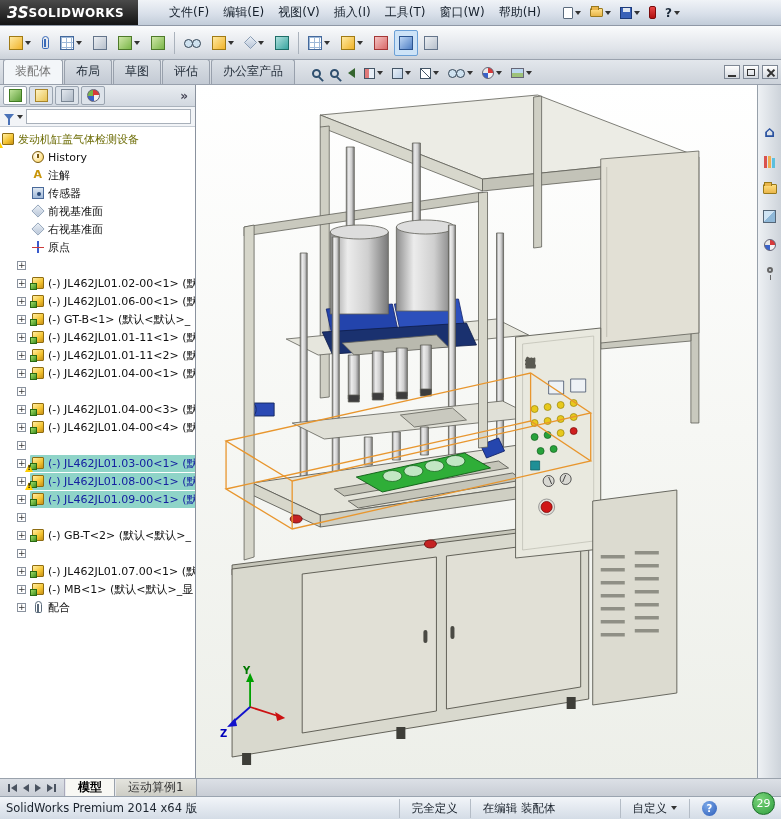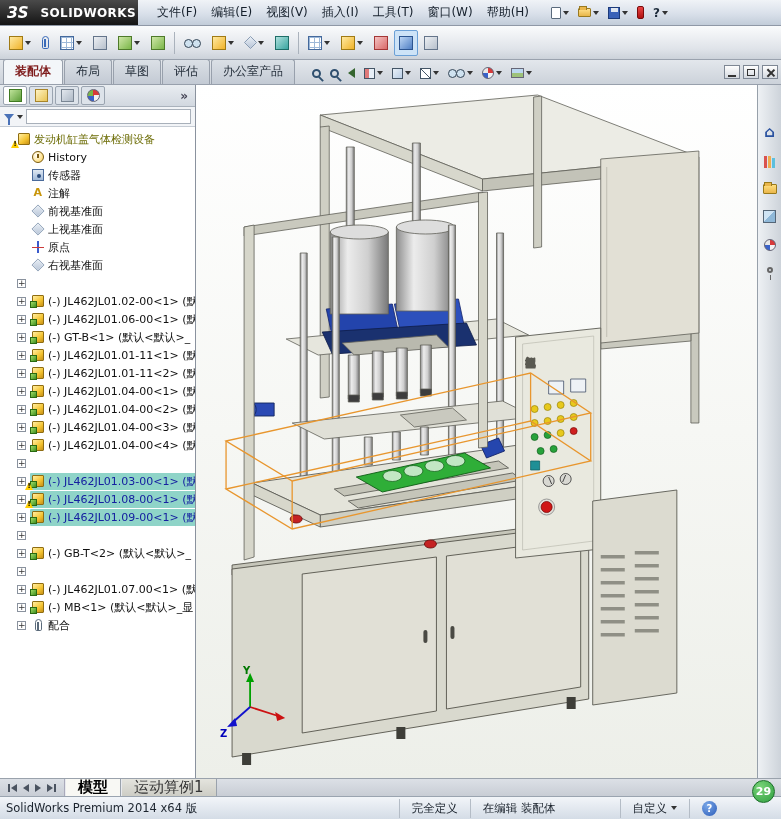--- a/index.html
+++ b/index.html
@@ -1,24 +1,24 @@
 <!DOCTYPE html>
 <html><head>
 <meta charset="utf-8">
 <style>
   *{box-sizing:border-box;margin:0;padding:0}
   body{background:#666;font-family:"DejaVu Sans","Liberation Sans",sans-serif}
   .app{position:relative;width:781px;height:819px;background:#fff;overflow:hidden;box-shadow:inset 0 0 0 1px #7a8694;user-select:none}
 
   
   .titlebar{height:26px;display:flex;align-items:stretch;background:linear-gradient(180deg,#f0f3f7,#d9e0ea 55%,#c2ccd9);border-bottom:1px solid #8f98a6}
-  .logo{width:138px;background:linear-gradient(180deg,#4a4a4a,#141414);color:#fff;display:flex;align-items:center;padding-left:7px;gap:12px;flex:none}
+  .logo{width:138px;background:linear-gradient(180deg,#4a4a4a,#141414);color:#fff;display:flex;align-items:center;padding-left:7px;gap:0;flex:none}
   .logo-mark{font-style:italic;font-weight:bold;font-size:15px}
   .logo-text{font-weight:bold;font-size:12px;letter-spacing:.4px}
-  .menus{display:flex;align-items:center;padding-left:12px}
+  .menus{display:flex;align-items:center;padding-left:24px}
   .menu{padding:3px 7px;font-size:12px;color:#16202c}
   .tb-quick{display:flex;align-items:center;margin-left:12px;gap:3px}
   .qi{display:flex;align-items:center;gap:2px;padding:2px 3px}
   .ct{width:0;height:0;border-left:3.5px solid transparent;border-right:3.5px solid transparent;border-top:4px solid #333;flex:none}
   .pg{width:10px;height:12px;background:#fff;border:1px solid #5a6a7c;border-radius:1px}
   .fold{width:13px;height:9px;background:linear-gradient(#ffe08a,#e8b64a);border:1px solid #9a7a20;position:relative;border-radius:1px}
   .fold::before{content:'';position:absolute;top:-3px;left:0;width:6px;height:3px;background:#eab64a;border:1px solid #9a7a20;border-bottom:none}
   .disk{width:12px;height:12px;background:#3a62b8;border:1px solid #1c3a7a;position:relative}
   .disk::after{content:'';position:absolute;left:2px;top:0;width:7px;height:4px;background:#dfe6f0}
   .pill{width:7px;height:13px;background:linear-gradient(#e84545,#b01010);border:1px solid #7a0a0a;border-radius:2px}
@@ -40,21 +40,21 @@
   .clip{width:7px;height:13px;border:1.6px solid #3a6ab8;border-radius:4px 4px 2px 2px;position:relative;flex:none}
   .clip::after{content:'';position:absolute;left:1.2px;top:2px;width:1.5px;height:8px;background:#3a6ab8}
   .pl{width:11px;height:11px;background:linear-gradient(135deg,#e8eef5,#b9c6d8);border:1px solid #7e93ad;transform:rotate(45deg) scale(.85);flex:none}
   .glasses{position:relative;width:17px;height:8px;flex:none}
   .glasses::before,.glasses::after{content:'';position:absolute;top:0;width:7px;height:7px;border:1.5px solid #345;border-radius:50%;background:#cfe2f0}
   .glasses::before{left:0}.glasses::after{right:0}
 
   
   .tabrow{height:25px;background:linear-gradient(180deg,#e3e7ec,#ccd2da);border-bottom:1px solid #98a0ac;display:flex;align-items:flex-end;padding:0 3px}
   .ctab{padding:3px 11px 4px;font-size:12px;color:#26303c;border:1px solid #98a0ac;border-bottom:none;background:linear-gradient(180deg,#dbe0e6,#c3cad4);margin-right:1px;border-radius:3px 3px 0 0}
-  .ctab.active{background:#f3f6f9;font-weight:bold;color:#7f1d1d}
+  .ctab.active{background:#f3f6f9;font-weight:normal;color:#737373}
   .hud{display:flex;align-items:center;margin-left:14px;gap:5px;padding-bottom:4px}
   .hudbtn{display:flex;align-items:center;gap:2px;padding:1px 2px}
   .mag{width:9px;height:9px;border:2px solid #2f4f6f;border-radius:50%;position:relative;flex:none}
   .mag::after{content:'';position:absolute;right:-5px;bottom:-4px;width:6px;height:2px;background:#2f4f6f;transform:rotate(45deg)}
   .prev{width:0;height:0;border-top:5px solid transparent;border-bottom:5px solid transparent;border-right:7px solid #35652f;flex:none}
   .sect{width:11px;height:11px;border:1px solid #456;background:linear-gradient(90deg,#e07a7a 0 45%,#e8f0f8 45%);flex:none}
   .cube{width:11px;height:11px;border:1px solid #456;background:linear-gradient(135deg,#e8f0f8,#b9cde4);flex:none}
   .cube2{width:11px;height:11px;border:1px solid #456;background:#fff;background-image:linear-gradient(45deg,transparent 45%,#456 45% 55%,transparent 55%);flex:none}
   .ball{width:12px;height:12px;border-radius:50%;background:conic-gradient(#d93a3a 0 25%,#f2f2f2 0 50%,#3a62c9 0 75%,#e8e8e8 0 100%);border:1px solid #667;flex:none}
   .scene{width:13px;height:10px;border:1px solid #667;background:linear-gradient(#bcd8f0 0 55%,#9ec27a 55%);flex:none}
@@ -76,21 +76,21 @@
   .pt2{width:13px;height:13px;background:linear-gradient(135deg,#fff3c2,#e8c455);border:1px solid #a8852a}
   .pt3{width:13px;height:13px;background:linear-gradient(135deg,#e3e8ee,#aeb9c6);border:1px solid #7a8694}
   .pt4{width:13px;height:13px;border-radius:50%;background:conic-gradient(#d93a3a 0 25%,#f2f2f2 0 50%,#3a62c9 0 75%,#7ab648 0 100%);border:1px solid #667}
   .chev{margin-left:auto;font-size:12px;color:#445;padding:0 4px;font-weight:bold}
   .filter-row{height:20px;display:flex;align-items:center;gap:3px;padding:2px 4px;background:#f2f4f7;border-bottom:1px solid #c6ccd4}
   .funnel{width:0;height:0;border-left:5px solid transparent;border-right:5px solid transparent;border-top:6px solid #4a72b8;position:relative;flex:none}
   .funnel::after{content:'';position:absolute;left:-1px;top:-2px;width:2px;height:7px;background:#4a72b8}
   .ffield{flex:1;height:15px;background:#fff;border:1px solid #a8b0ba}
   .tree{flex:1;overflow:hidden;background:#fff;padding-top:3px;font-size:11px}
   .trow{height:18px;display:flex;align-items:center;padding-left:17px;white-space:nowrap;color:#101010}
-  .trow.root{padding-left:16px}
+  .trow.root{padding-left:0}
   .tcontent{display:inline-flex;align-items:center;gap:4px;padding:1px 3px 1px 1px;border-radius:1px}
   .trow.sel .tcontent{background:#8fd4c8;color:#1520a0}
   .trow.root .lbl{color:#6e6e08}
   .exp{width:9px;height:9px;border:1px solid #8a929e;background:#fff;font-size:9px;line-height:7px;text-align:center;color:#333;flex:none;margin-right:4px}
   .exp::before{content:'+'}
   .exp.hid{visibility:hidden}
   .icwrap{position:relative;width:13px;height:13px;flex:none;display:flex;align-items:center;justify-content:center}
   .ti{width:12px;height:12px;flex:none;position:relative}
   .ti.asm,.ti.part{background:linear-gradient(140deg,#ffe88f 10%,#f3c22f 60%,#c69017);border:1px solid #8f6d12;border-radius:1px}
   .ti.part::after{content:'';position:absolute;left:-3px;bottom:-2px;width:5px;height:5px;background:linear-gradient(135deg,#9fdc66,#3f8f1f);border:1px solid #2a6a12}
@@ -121,31 +121,31 @@
   .pin{width:6px;height:6px;border:2px solid #666;border-radius:50%;position:relative}
   .pin::after{content:'';position:absolute;left:1px;top:6px;width:1.5px;height:5px;background:#666}
 
   
   .sheettabs{height:18px;background:linear-gradient(#dce0e6,#c8cdd5);border-top:1px solid #9aa2ac;display:flex;align-items:stretch}
   .navs{display:flex;align-items:center;gap:6px;padding:0 8px;border-right:1px solid #aab;flex:none}
   .tri{width:0;height:0;border-top:4px solid transparent;border-bottom:4px solid transparent}
   .tri.l{border-right:6px solid #4a5360}.tri.r{border-left:6px solid #4a5360}
   .bar{width:2px;height:8px;background:#4a5360}
   .navbtn{display:flex;align-items:center;gap:1px}
-  .sheet-tab{display:flex;align-items:center;padding:0 12px;font-size:15px;color:#333;background:linear-gradient(#e4e4de,#cdcdc5);border-right:1px solid #9aa2ac;border-left:1px solid #e8eaee}
+  .sheet-tab{display:flex;align-items:center;padding:0 12px;font-size:12px;color:#333;background:linear-gradient(#e4e4de,#cdcdc5);border-right:1px solid #9aa2ac;border-left:1px solid #e8eaee}
   .sheet-tab.active{background:#f8f8f4;font-weight:bold;color:#000}
 
   
   .statusbar{height:23px;background:linear-gradient(#f2f5f9,#d4dce6);border-top:1px solid #9aa4b0;display:flex;align-items:center;font-size:11.5px;color:#1c242e;padding:0 6px}
   .sb-left{padding-right:10px}
   .sb-right{margin-left:auto;display:flex;align-items:flex-end;margin-right:46px}
   .sb-item{padding:2px 12px;border-left:1px solid #b4bcc6;display:flex;align-items:center;gap:4px}
   .sb-gap{width:52px}
   .qmark{width:15px;height:15px;border-radius:50%;background:radial-gradient(circle at 35% 30%,#7aa8e8,#2a5ab8);color:#fff;font-size:10px;font-weight:bold;display:flex;align-items:center;justify-content:center}
-  .badge{position:absolute;right:6px;bottom:16px;width:23px;height:23px;border-radius:50%;background:radial-gradient(circle at 35% 30%,#79d479,#2f9e3f);border:1px solid #1c6e2a;color:#fff;font-size:11px;font-weight:bold;display:flex;align-items:center;justify-content:center;z-index:20}
+  .badge{position:absolute;right:6px;bottom:4px;width:23px;height:23px;border-radius:50%;background:radial-gradient(circle at 35% 30%,#79d479,#2f9e3f);border:1px solid #1c6e2a;color:#fff;font-size:11px;font-weight:normal;display:flex;align-items:center;justify-content:center;z-index:20}
 </style>
 </head>
 <body>
 
 <div class="app">
 
   <div class="titlebar">
     <div class="logo">
       <span class="logo-mark">ЗS</span>
       <span class="logo-text">SOLIDWORKS</span>
@@ -334,77 +334,67 @@
         <span class="ti history"></span>
 
       </span>
       <span class="lbl">History</span>
     </span>
   </div>
             <div class="trow">
     <span class="exp hid"></span>
     <span class="tcontent">
       <span class="icwrap">
+        <span class="ti annotation"></span>
+
+      </span>
+      <span class="lbl">注解</span>
+    </span>
+  </div>
+            <div class="trow">
+    <span class="exp hid"></span>
+    <span class="tcontent">
+      <span class="icwrap">
         <span class="ti sensor"></span>
 
       </span>
       <span class="lbl">传感器</span>
     </span>
   </div>
             <div class="trow">
     <span class="exp hid"></span>
     <span class="tcontent">
       <span class="icwrap">
-        <span class="ti annotation"></span>
-
-      </span>
-      <span class="lbl">注解</span>
+        <span class="ti plane"></span>
+
+      </span>
+      <span class="lbl">前视基准面</span>
     </span>
   </div>
             <div class="trow">
     <span class="exp hid"></span>
     <span class="tcontent">
       <span class="icwrap">
         <span class="ti plane"></span>
 
       </span>
-      <span class="lbl">前视基准面</span>
+      <span class="lbl">右视基准面</span>
     </span>
   </div>
             <div class="trow">
     <span class="exp hid"></span>
     <span class="tcontent">
       <span class="icwrap">
-        <span class="ti plane"></span>
-
-      </span>
-      <span class="lbl">上视基准面</span>
-    </span>
-  </div>
-            <div class="trow">
-    <span class="exp hid"></span>
-    <span class="tcontent">
-      <span class="icwrap">
         <span class="ti origin"></span>
 
       </span>
       <span class="lbl">原点</span>
     </span>
   </div>
             <div class="trow">
-    <span class="exp hid"></span>
-    <span class="tcontent">
-      <span class="icwrap">
-        <span class="ti plane"></span>
-
-      </span>
-      <span class="lbl">右视基准面</span>
-    </span>
-  </div>
-            <div class="trow">
     <span class="exp"></span>
   </div>
             <div class="trow">
     <span class="exp"></span>
     <span class="tcontent">
       <span class="icwrap">
         <span class="ti part"></span>
 
       </span>
       <span class="lbl">(-) JL462JL01.02-00&lt;1&gt; (默</span>
@@ -455,27 +445,20 @@
     <span class="tcontent">
       <span class="icwrap">
         <span class="ti part"></span>
 
       </span>
       <span class="lbl">(-) JL462JL01.04-00&lt;1&gt; (默</span>
     </span>
   </div>
             <div class="trow">
     <span class="exp"></span>
-    <span class="tcontent">
-      <span class="icwrap">
-        <span class="ti part"></span>
-
-      </span>
-      <span class="lbl">(-) JL462JL01.04-00&lt;2&gt; (默</span>
-    </span>
   </div>
             <div class="trow">
     <span class="exp"></span>
     <span class="tcontent">
       <span class="icwrap">
         <span class="ti part"></span>
 
       </span>
       <span class="lbl">(-) JL462JL01.04-00&lt;3&gt; (默</span>
     </span>

